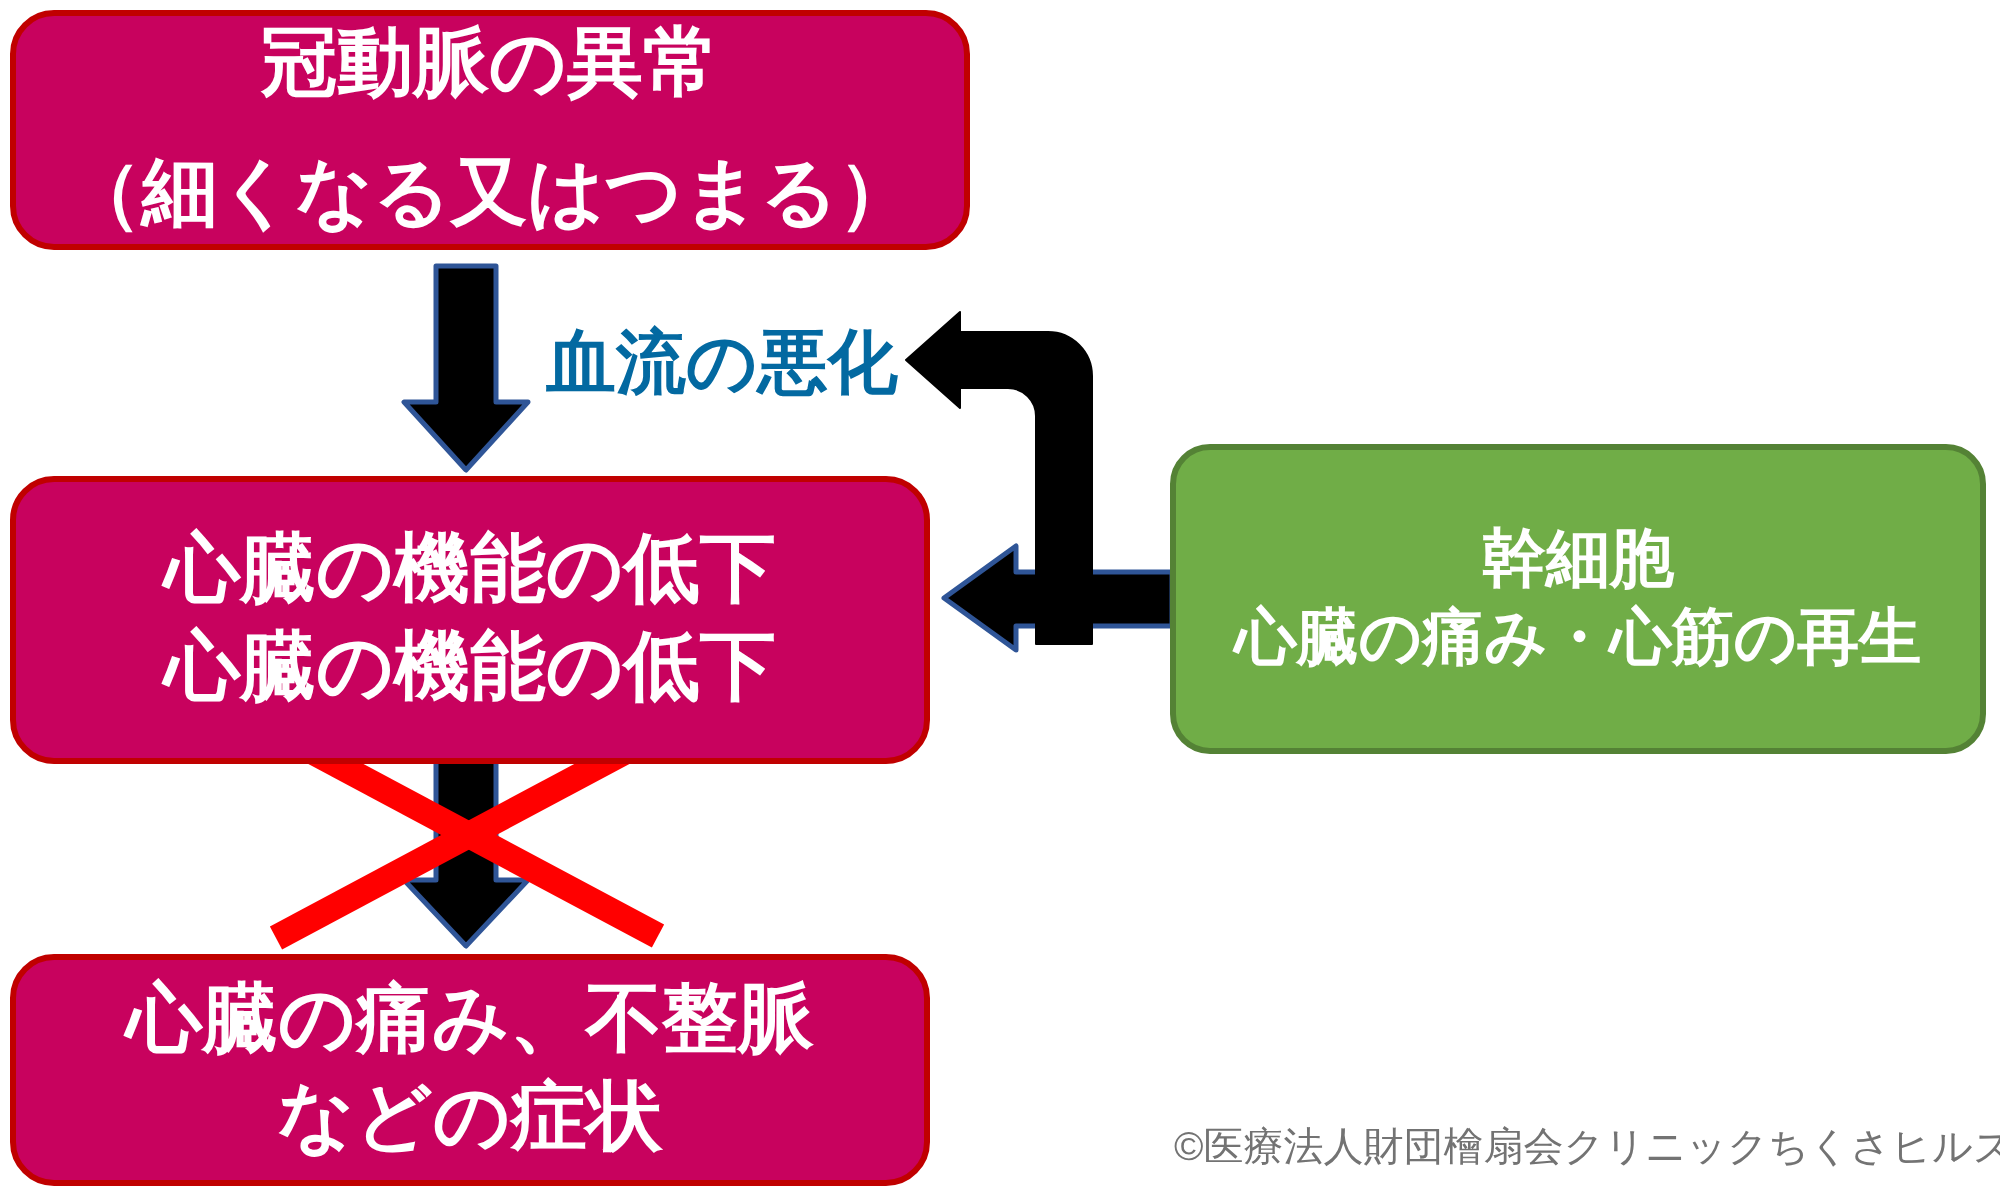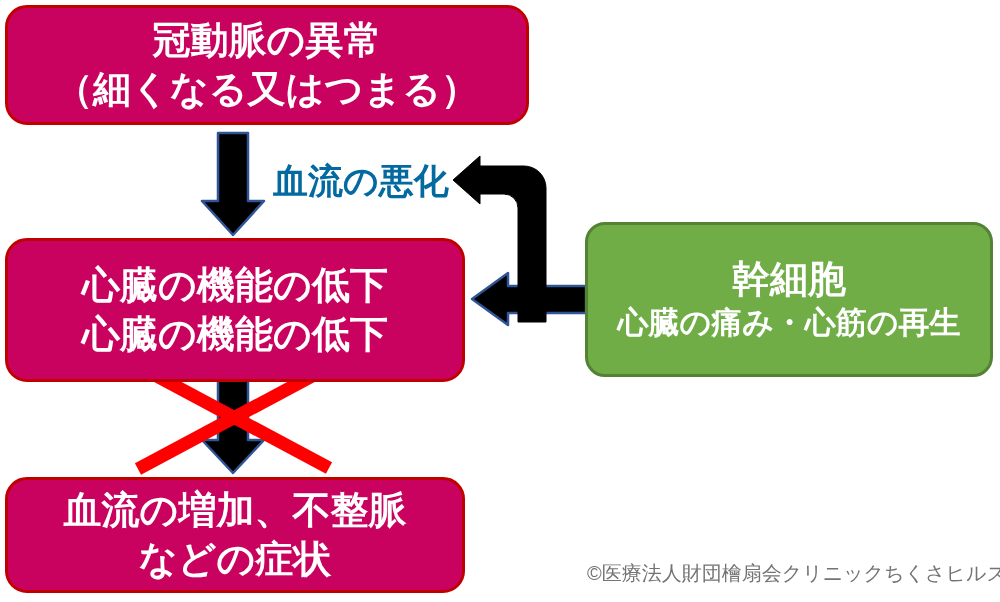--- a/index.html
+++ b/index.html
@@ -34,26 +34,26 @@
   .box-green {
     background: #70AD47;
     border: 3px solid #548235;
     border-radius: 20px;
   }
   .box-line {
     font-size: 38px;
     line-height: 1.3;
     white-space: nowrap;
   }
-  #box-coronary  { left: 5px;   top: 5px;   width: 524px; height: 120px; }
+  #box-coronary  { left: 5px;   top: 5px;   width: 480px; height: 120px; justify-content: space-between; }
   #box-function  { left: 5px;   top: 238px; width: 460px; height: 144px; }
   #box-symptoms  { left: 5px;   top: 477px; width: 460px; height: 116px; }
   #box-stemcell  { left: 585px; top: 222px; width: 408px; height: 155px; }
   .green-title {
-    font-size: 38px;
+    font-size: 32px;
     line-height: 1.25;
     white-space: nowrap;
   }
   .green-subtitle {
     font-size: 31px;
     line-height: 1.3;
     white-space: nowrap;
   }
   .label-red {
     position: absolute;
@@ -120,19 +120,19 @@
     <div class="box-line">心臓の機能の低下</div>
     <div class="box-line">心臓の機能の低下</div>
   </div>
 
   <div class="box box-green" id="box-stemcell">
     <div class="green-title">幹細胞</div>
     <div class="green-subtitle">心臓の痛み・心筋の再生</div>
   </div>
 
   <div class="box box-pink" id="box-symptoms">
-    <div class="box-line">血流の増加、不整脈</div>
+    <div class="box-line">心臓の痛み、不整脈</div>
     <div class="box-line">などの症状</div>
   </div>
 
   <div class="copyright">©医療法人財団檜扇会クリニックちくさヒルズ</div>
 
 </div>
 
 </body></html>

